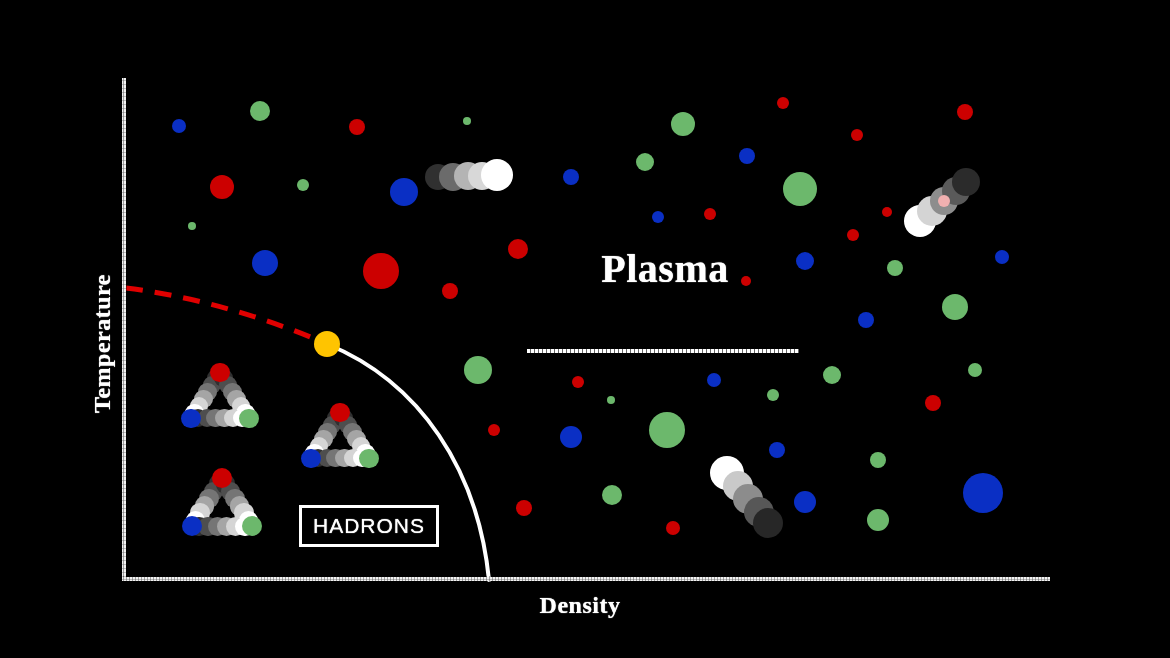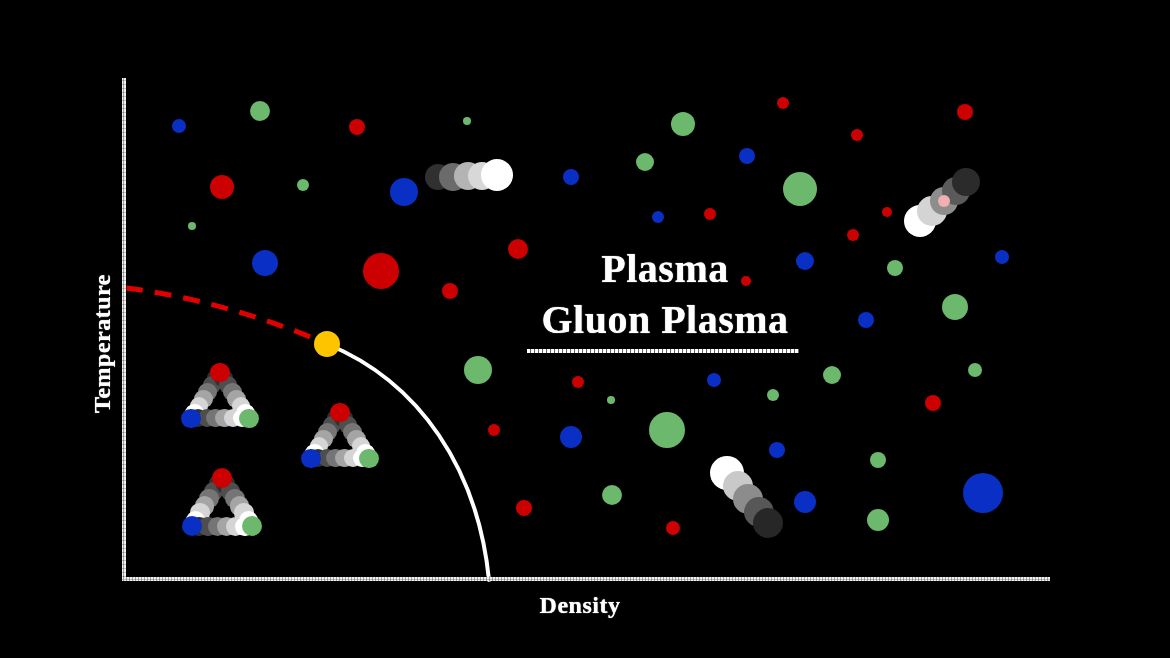--- a/index.html
+++ b/index.html
@@ -327,18 +327,20 @@
   </svg>
 
   <div class="axis" id="y-axis"></div>
   <div class="axis" id="x-axis"></div>
 
   <div id="y-axis-label">Temperature</div>
   <div id="x-axis-label">Density</div>
 
   <div id="plasma-title">
     <div>Plasma</div>
-    <div>Gluon Plasma</div>
   </div>
   <div id="plasma-title-underline"></div>
 
+  <div id="hadrons-box">
+    <span id="hadrons-label">HADRONS</span>
+  </div>
 
 </div>
 
 </body></html>

